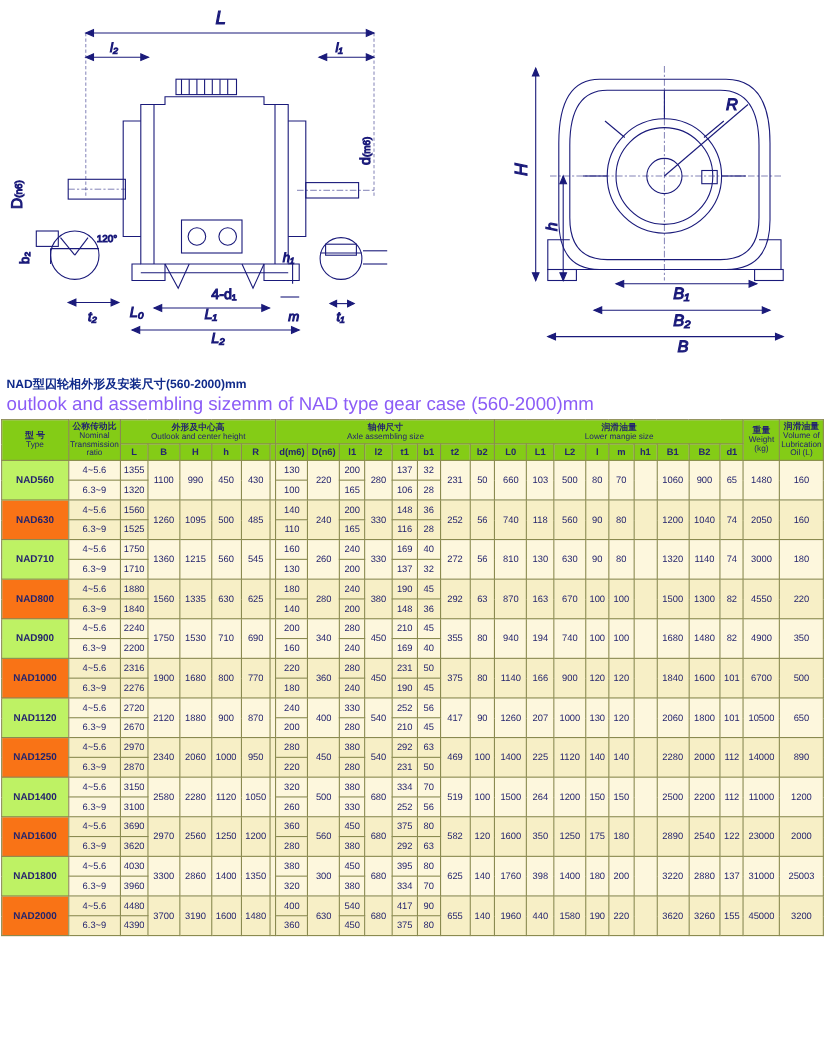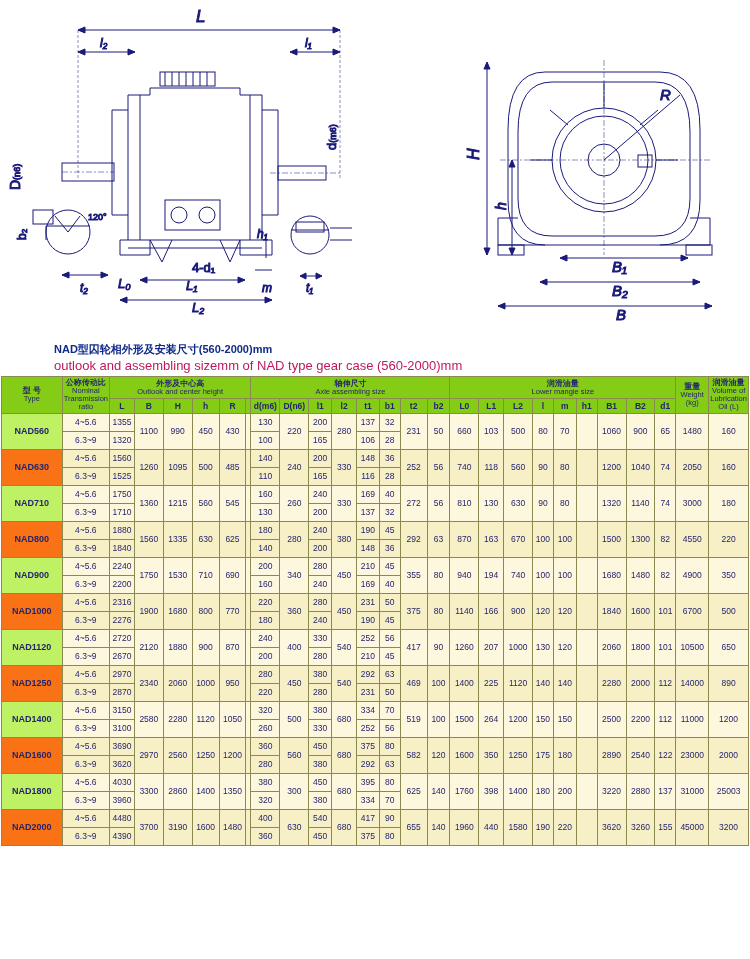--- a/index.html
+++ b/index.html
@@ -12,28 +12,27 @@
     position:relative;
   }
   .drawing{
     position:relative;
     width:750px;height:340px;
     background:#ffffff;
   }
   svg{display:block;}
   .title-block{
     padding:2px 16px 0 4px;
-    margin-left:48px;
   }
   .title-cn{
     font-size:11px;font-weight:bold;color:#102a8a;letter-spacing:0;
     margin:0 0 1px 2px;
   }
   .title-en{
-    font-size:13px;color:#be185d;margin:0 0 3px 2px;
+    font-size:17px;color:#8b5cf6;margin:0 0 3px 2px;
   }
   table{
     border-collapse:collapse;
     width:748px;
     margin-left:1px;
     font-size:8.5px;
     color:#24246e;
   }
   th,td{
     border:1px solid #8a8a50;

